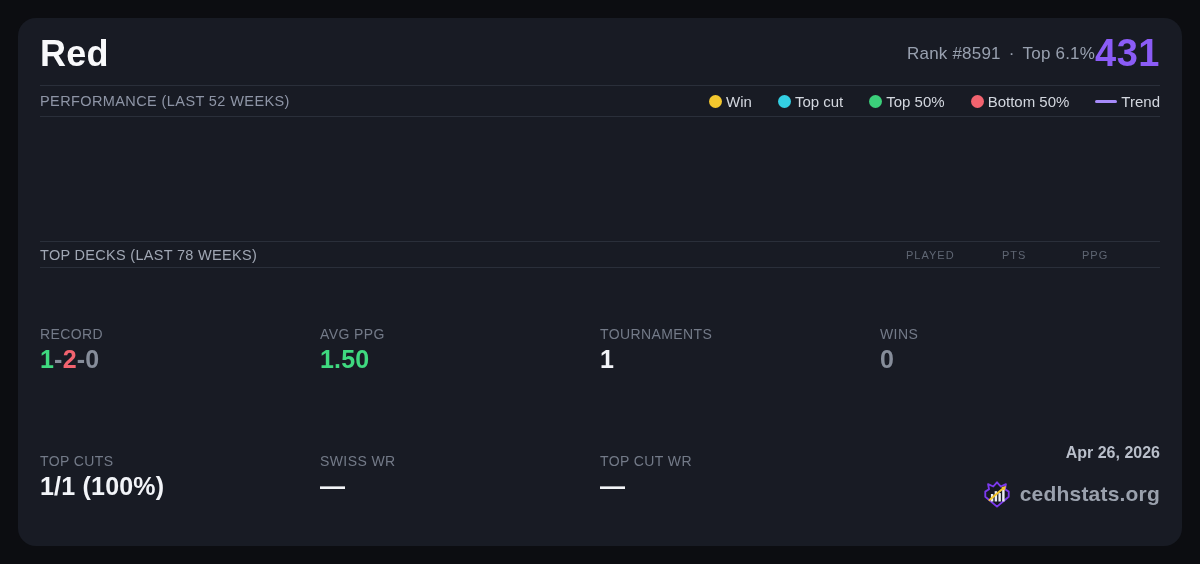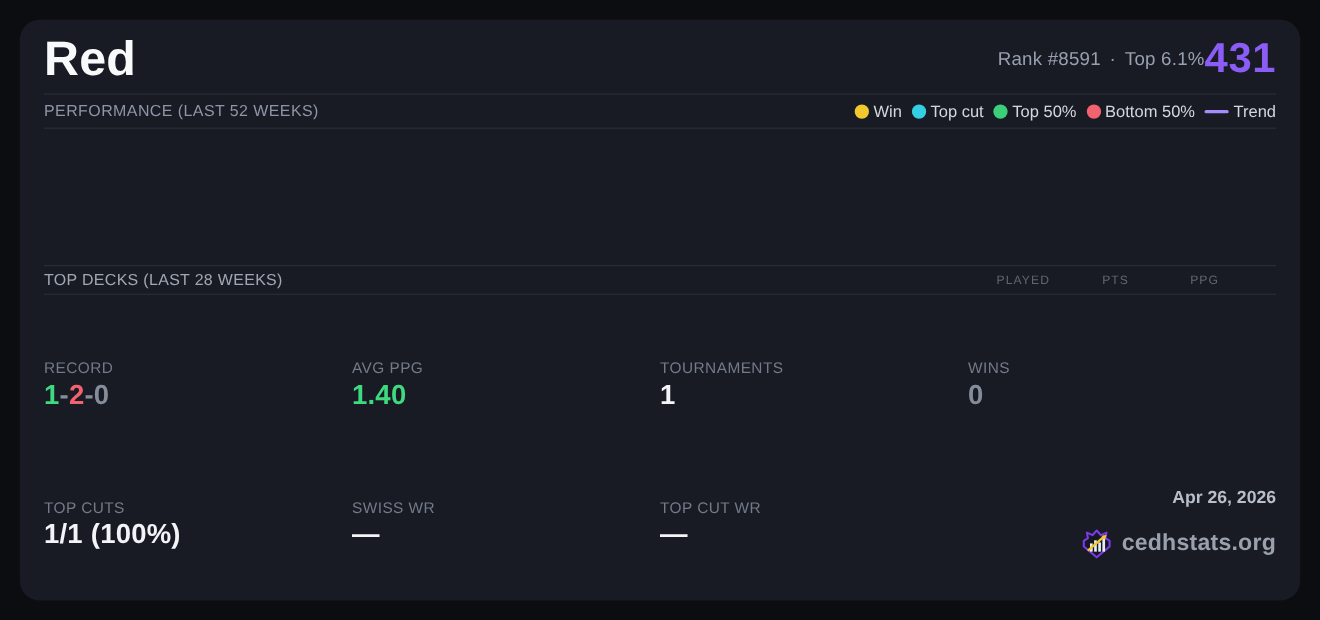--- a/index.html
+++ b/index.html
@@ -27,32 +27,32 @@
     display:flex;flex-direction:column;
     color:var(--text);
   }
   
   .card-header{
     height:68px;flex:0 0 68px;
     display:flex;justify-content:space-between;align-items:center;
     border-bottom:1px solid var(--div);
     padding-top:4px;
   }
-  .title{font-size:44px;font-weight:800;color:#f8f9fb;letter-spacing:0.2px;}
+  .title{font-size:36px;font-weight:800;color:#f8f9fb;letter-spacing:0.2px;}
   .header-right{display:flex;align-items:center;}
   .rank{font-size:17px;color:#98a0af;letter-spacing:0.2px;display:flex;gap:8px;align-items:center;}
   .elo{font-size:38px;font-weight:800;letter-spacing:0.5px;}
   
   .perf-row{
     height:31px;flex:0 0 31px;
     display:flex;justify-content:space-between;align-items:center;
     border-bottom:1px solid var(--div);
   }
   .section-title{font-size:14.5px;color:var(--muted);letter-spacing:0.4px;}
-  .legend{display:flex;align-items:flex-start;gap:9px;}
+  .legend{display:flex;align-items:flex-start;gap:26px;}
   .legend-item{display:flex;align-items:center;gap:4px;font-size:15px;color:#d3d7df;}
   .legend-dot{width:13px;height:13px;border-radius:50%;display:inline-block;}
   .legend-line{width:22px;height:3px;border-radius:2px;display:inline-block;}
   
   .chart-area{flex:1 1 auto;}
   
   .topdecks-row{
     height:27px;flex:0 0 27px;
     display:flex;justify-content:space-between;align-items:center;
     border-top:1px solid var(--div);
@@ -122,40 +122,40 @@
         <span class="legend-item">
           <span class="legend-line" style="background: rgb(167, 139, 250);"></span>
           <span>Trend</span>
         </span>
       </div>
     </div>
 
     <div class="chart-area"></div>
 
     <div class="topdecks-row">
-      <span class="td-title">TOP DECKS (LAST 28 WEEKS)</span>
+      <span class="td-title">TOP DECKS (LAST 78 WEEKS)</span>
       <div class="td-cols">
         <span class="td-col c1">PLAYED</span>
         <span class="td-col c2">PTS</span>
         <span class="td-col c3">PPG</span>
       </div>
     </div>
 
     <div class="stats-grid">
 
       <div class="stat-cell">
         <span class="stat-label">RECORD</span>
         <span class="stat-value">
           <span style="color: rgb(63, 217, 127);">1</span><span class="record-sep">-</span><span style="color: rgb(242, 99, 111);">2</span><span class="record-sep">-</span><span style="color: rgb(134, 141, 154);">0</span>
         </span>
       </div>
 
       <div class="stat-cell">
         <span class="stat-label">AVG PPG</span>
-        <span class="stat-value" style="color: rgb(63, 217, 127);">1.40</span>
+        <span class="stat-value" style="color: rgb(63, 217, 127);">1.50</span>
       </div>
 
       <div class="stat-cell">
         <span class="stat-label">TOURNAMENTS</span>
         <span class="stat-value">1</span>
       </div>
 
       <div class="stat-cell">
         <span class="stat-label">WINS</span>
         <span class="stat-value" style="color: rgb(134, 141, 154);">0</span>

